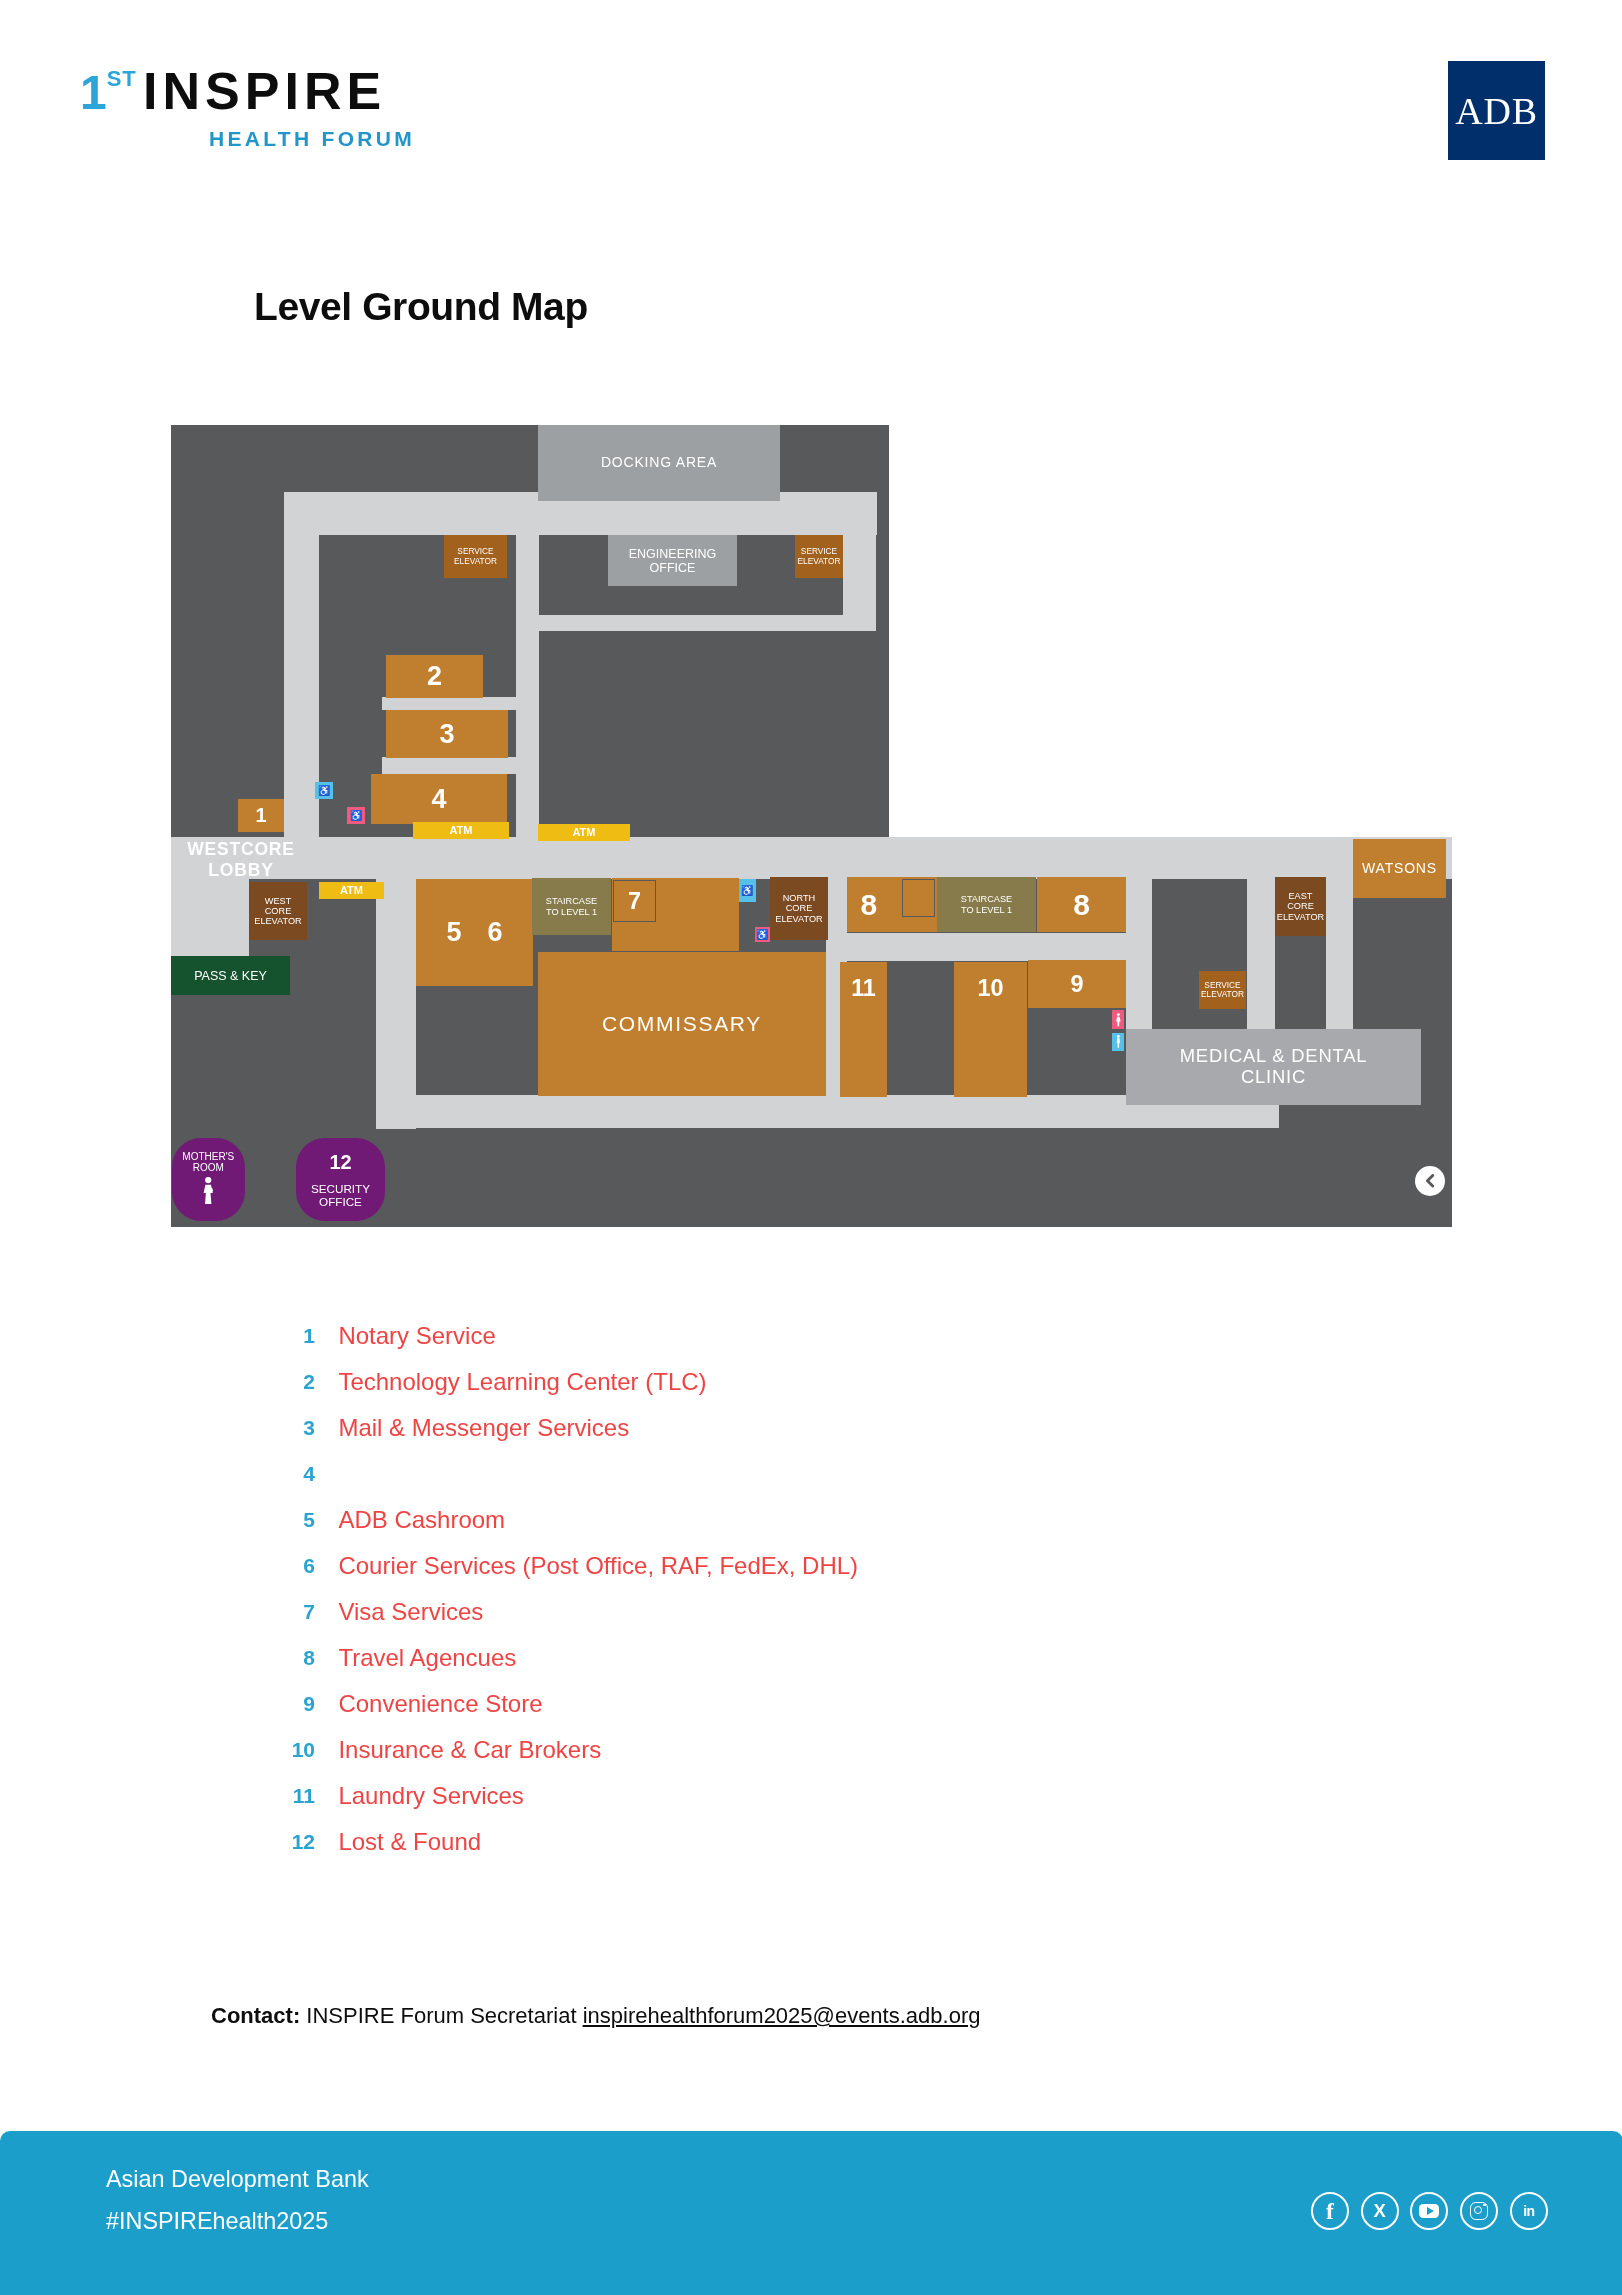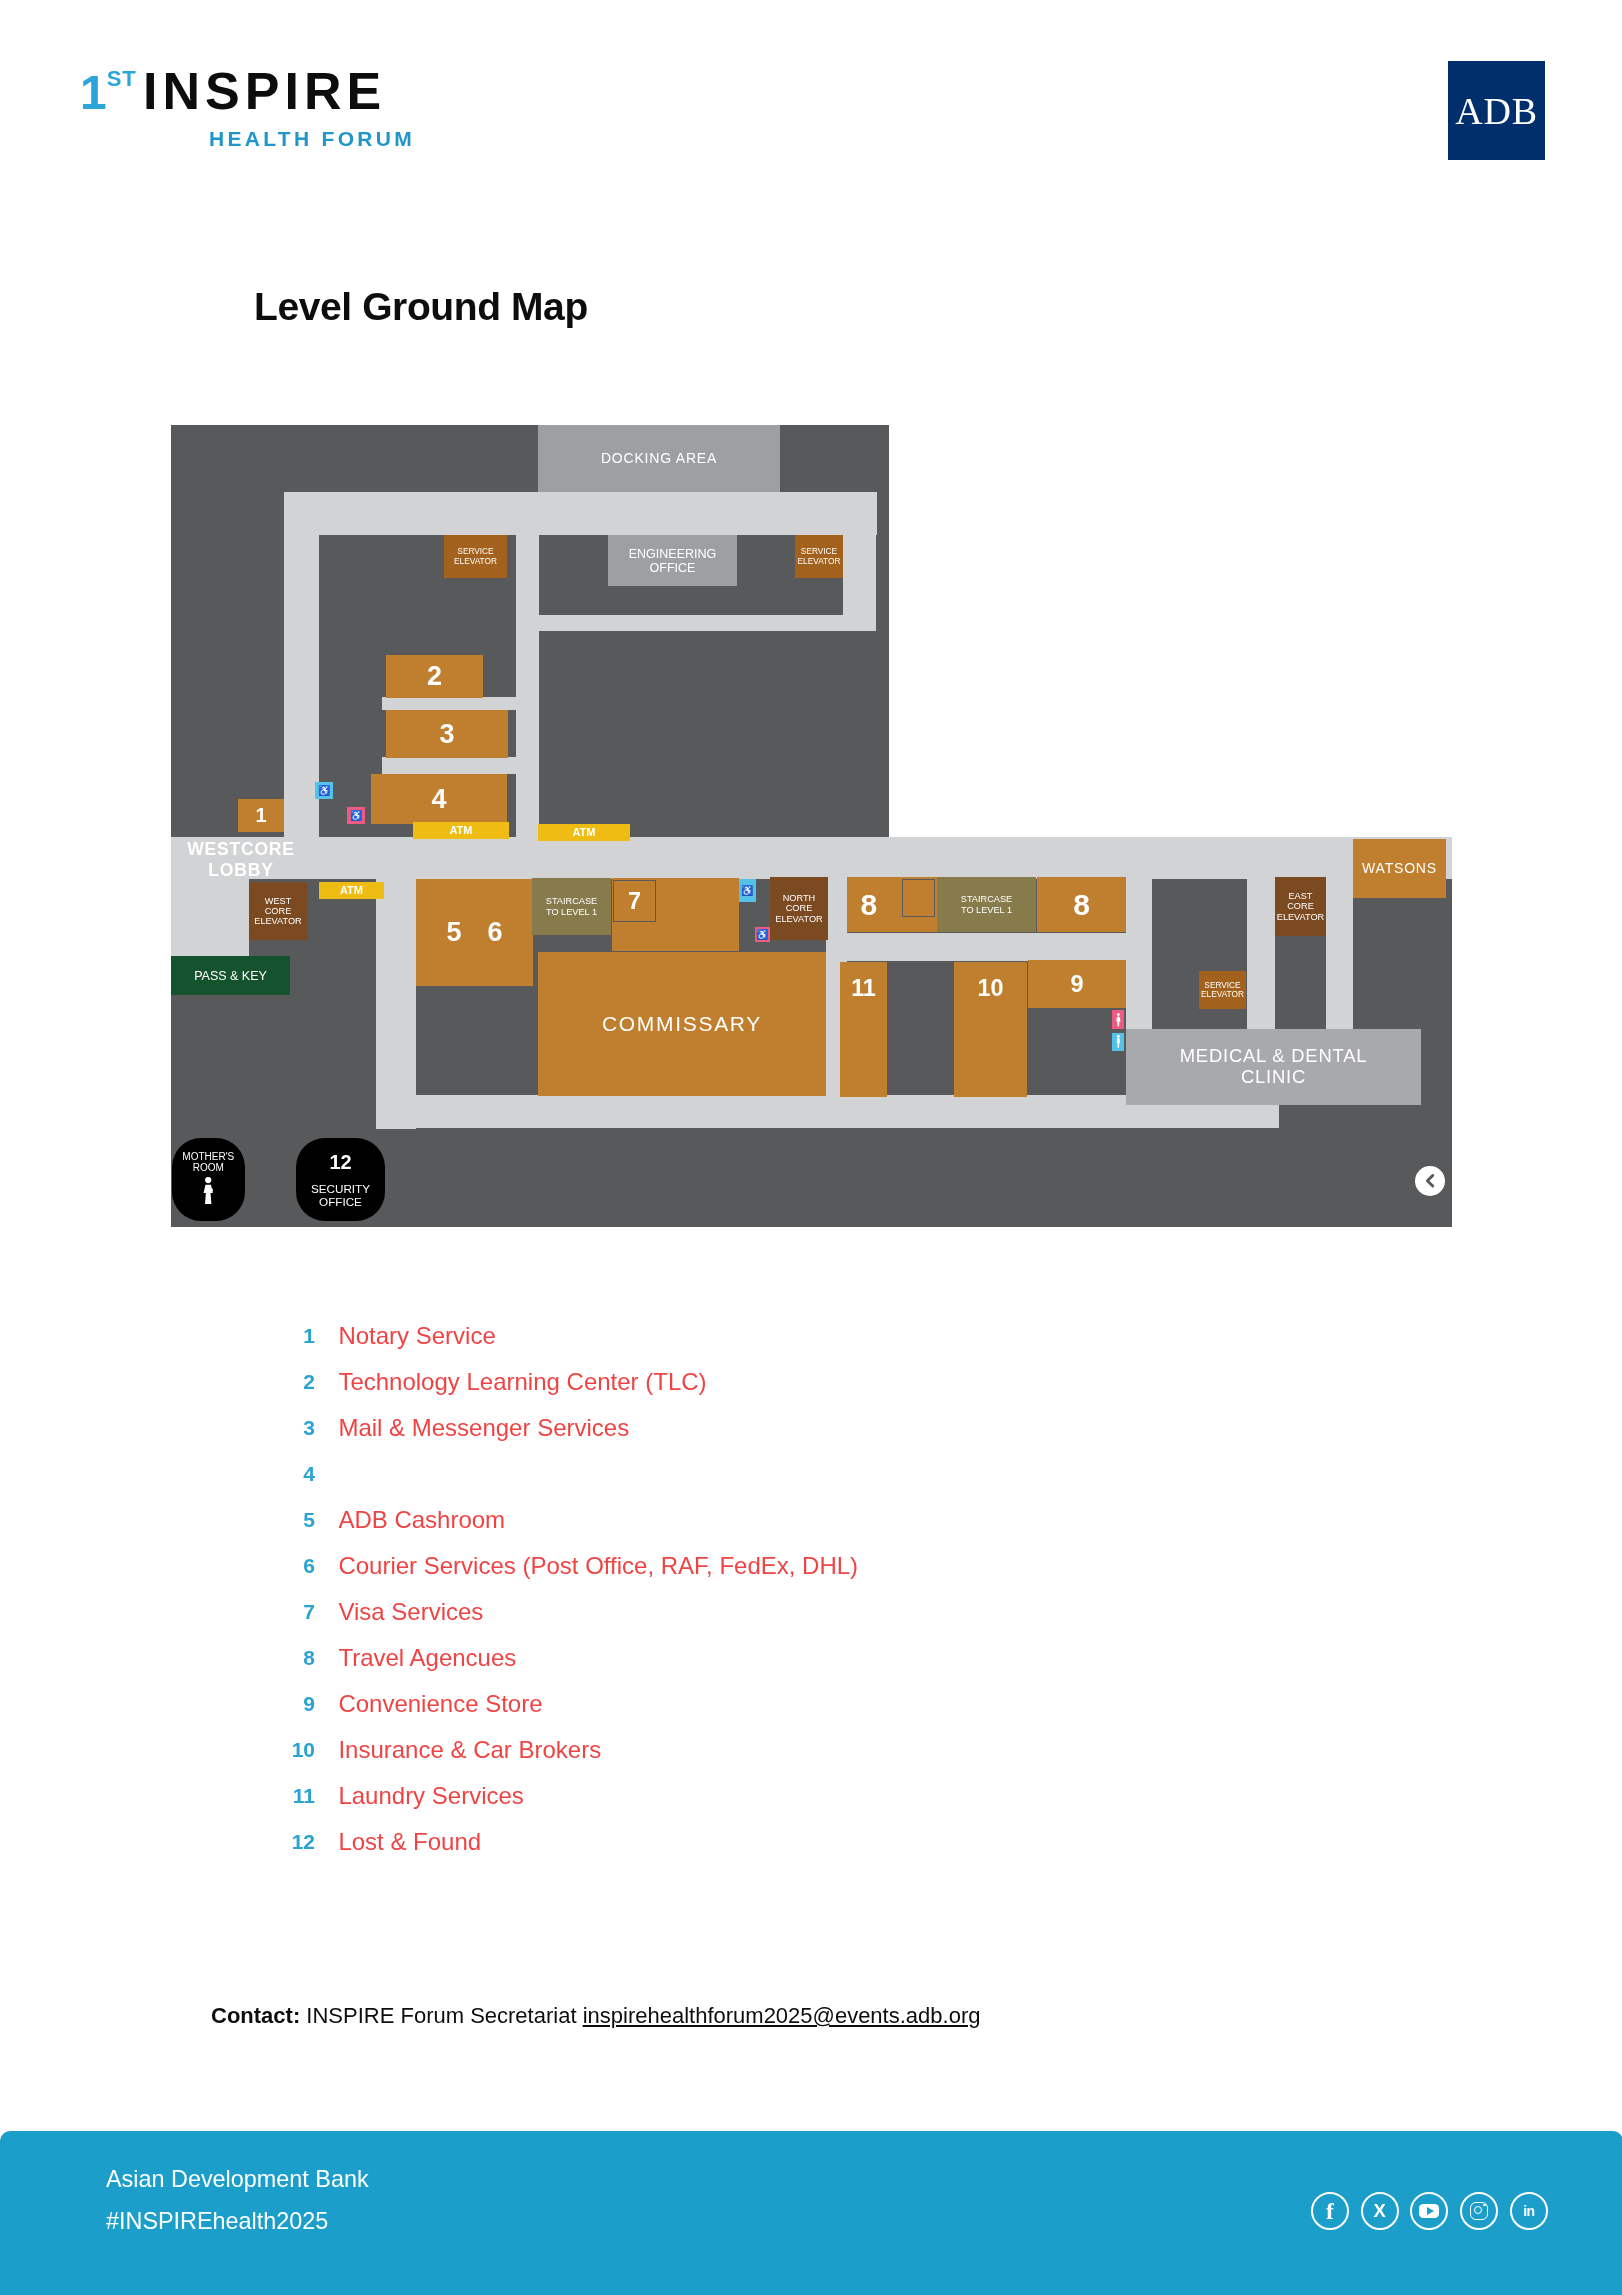--- a/index.html
+++ b/index.html
@@ -10,21 +10,21 @@
   .logo-sup{color:#2ca6d8;font-weight:bold;font-size:22px;vertical-align:23.4px;letter-spacing:0.8px;}
   .logo-main{color:#0d0d0d;font-weight:bold;font-size:52px;letter-spacing:5px;margin-left:6.7px;}
   .logo-sub{position:absolute;left:209px;top:127px;color:#2196c9;font-weight:bold;font-size:21px;letter-spacing:3.3px;}
   .adb-box{position:absolute;left:1448px;top:61px;width:97px;height:99px;background:#002f6c;display:flex;align-items:center;justify-content:center;}
   .adb-box span{color:#fff;font-family:"Liberation Serif",serif;font-size:38px;letter-spacing:0.8px;}
   .page-title{position:absolute;left:254px;top:285px;font-size:39px;font-weight:800;color:#0d0d0d;letter-spacing:-0.4px;}
   
   #map{position:absolute;left:171px;top:425px;width:1281px;height:802px;}
   .m{position:absolute;display:flex;align-items:center;justify-content:center;text-align:center;color:#fff;white-space:pre-line;line-height:1.12;}
   .dk{background:#58595b;} .lt{background:#d1d3d4;} .mg{background:#9da0a3;}
-  .mg2{background:#14532d;} .mg3{background:#a7a9ac;} .mg4{background:#000000;border-radius:29px;}
+  .mg2{background:#14532d;} .mg3{background:#a7a9ac;} .mg4{background:#701a75;border-radius:29px;}
   .or{background:#c07f2e;} .br{background:#7b4a21;} .sv{background:#a2611c;}
   .ol{background:#877b4c;} .yl{background:#eebc13;} .rb{background:#56c1e8;} .rp{background:#ef5b80;}
   .f10{font-size:8.3px;} .f11{font-size:9.2px;} .f12{font-size:10px;} .f13{font-size:11px;font-weight:bold;}
   .f15{font-size:12.5px;} .f17{font-size:14px;letter-spacing:0.8px;} .f22{font-size:18.4px;letter-spacing:0.8px;}
   .f25{font-size:21px;letter-spacing:1.7px;}
   .n24{font-size:20px;font-weight:bold;} .n28{font-size:23.4px;font-weight:bold;}
   .n32{font-size:27px;font-weight:bold;} .n36{font-size:30px;font-weight:bold;}
   .ws{word-spacing:18.4px;}
   .bd{border:1.7px solid #58595b;box-sizing:border-box;}
   .top-al{align-items:flex-start;padding-top:13.4px;box-sizing:border-box;}
@@ -82,21 +82,21 @@
   <div class="m lt" style="left:0;top:412px;width:1281px;height:42px;"></div>
   <div class="m lt" style="left:0;top:454px;width:78px;height:77px;"></div>
   <div class="m lt" style="left:205px;top:454px;width:40px;height:250px;"></div>
   <div class="m lt" style="left:205px;top:670px;width:903px;height:33px;"></div>
   <div class="m lt" style="left:655px;top:454px;width:21px;height:216px;"></div>
   <div class="m lt" style="left:655px;top:508px;width:326px;height:27.5px;"></div>
   <div class="m lt" style="left:955px;top:452px;width:26px;height:152px;"></div>
   <div class="m lt" style="left:1076px;top:452px;width:28px;height:152px;"></div>
   <div class="m lt" style="left:1155px;top:454px;width:27px;height:150px;"></div>
 
-  <div class="m mg f17" style="left:367px;top:0;width:242px;height:67px;">DOCKING AREA</div>
+  <div class="m mg f17" style="left:367px;top:0;width:242px;height:76px;">DOCKING AREA</div>
   <div class="m mg f15" style="left:437px;top:110px;width:129px;height:51px;">ENGINEERING
 OFFICE</div>
   <div class="m mg2 f15" style="left:0;top:531px;width:119px;height:39px;">PASS &amp; KEY</div>
   <div class="m mg3 f22" style="left:955px;top:604px;width:295px;height:76px;">MEDICAL &amp; DENTAL
 CLINIC</div>
 
   <div class="m or n32" style="left:215px;top:230px;width:97px;height:43px;">2</div>
   <div class="m or n32" style="left:215px;top:285px;width:122px;height:48px;">3</div>
   <div class="m or n32" style="left:200px;top:349px;width:136px;height:50px;">4</div>
   <div class="m or n24" style="left:67px;top:374px;width:46px;height:33px;">1</div>

